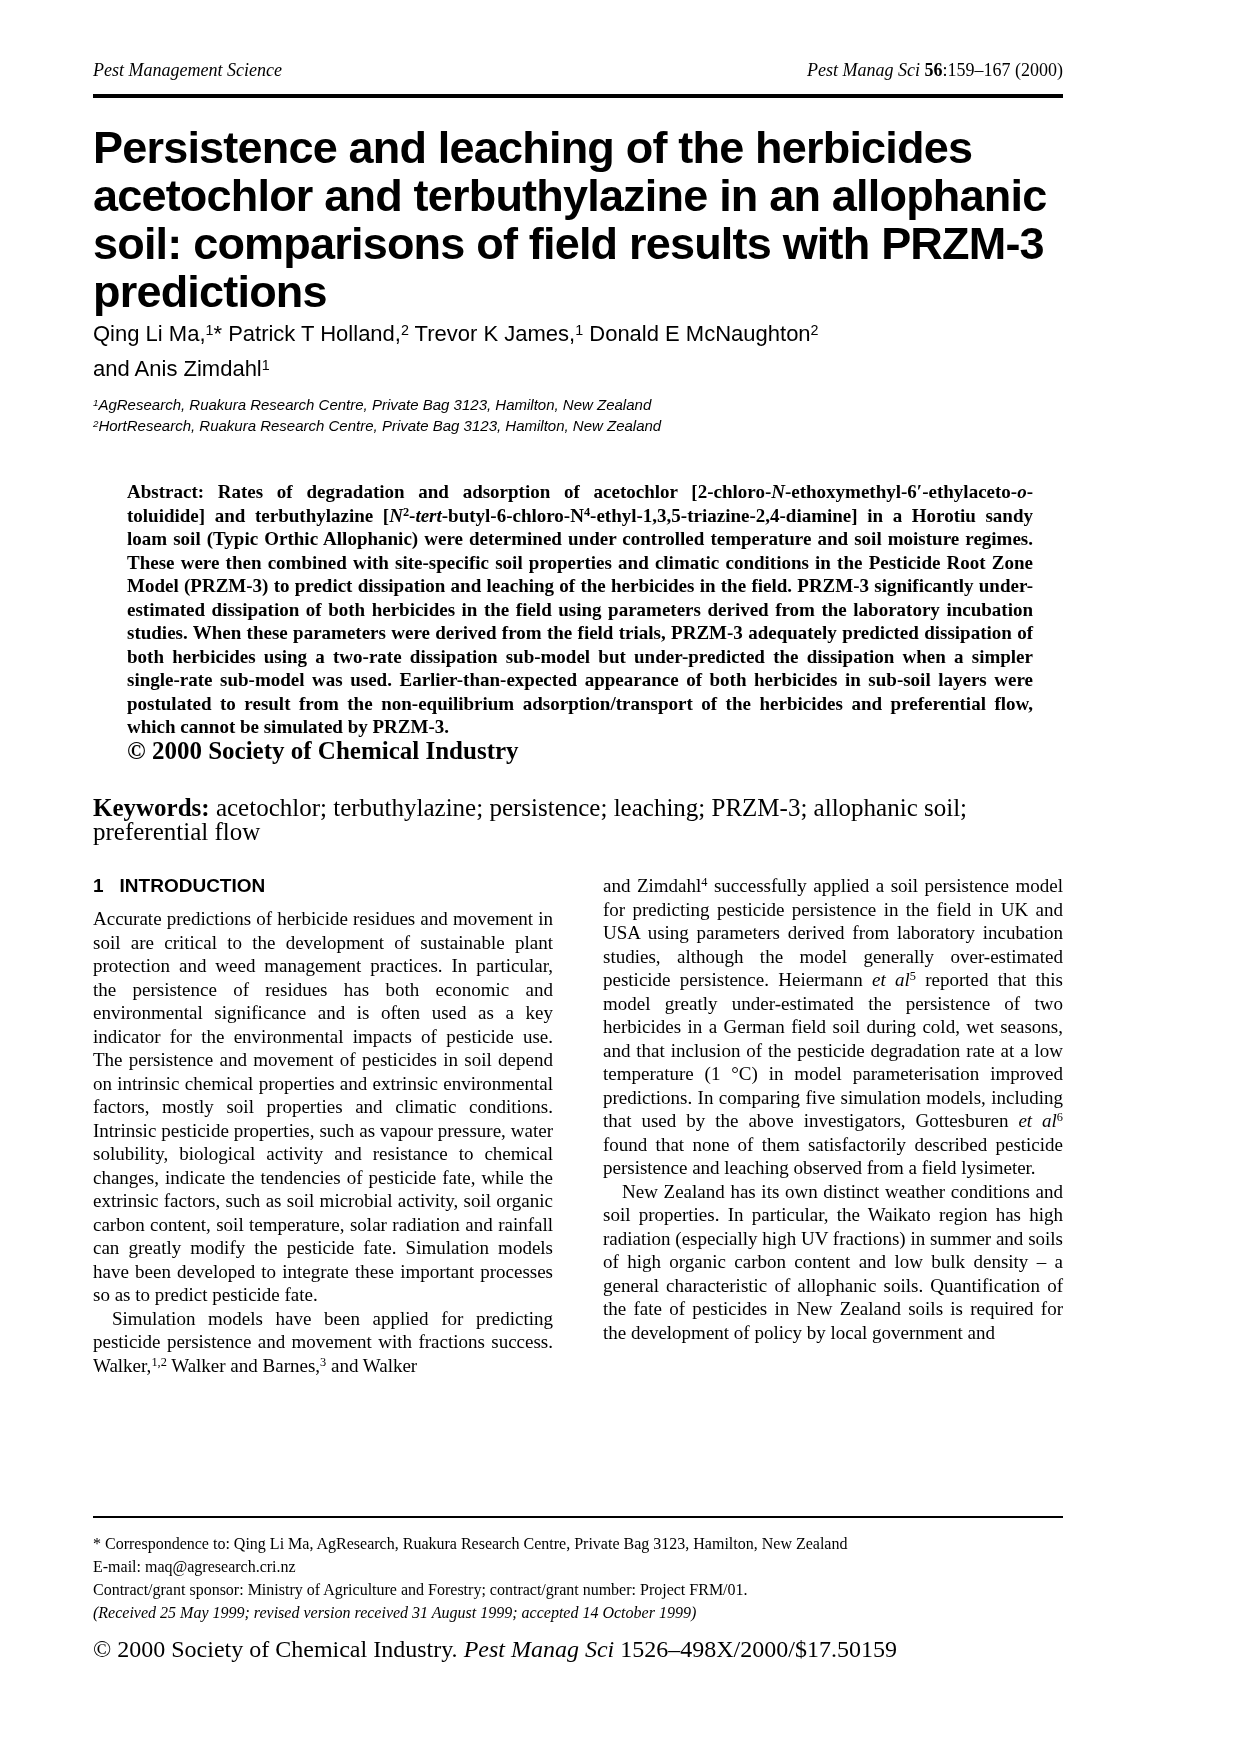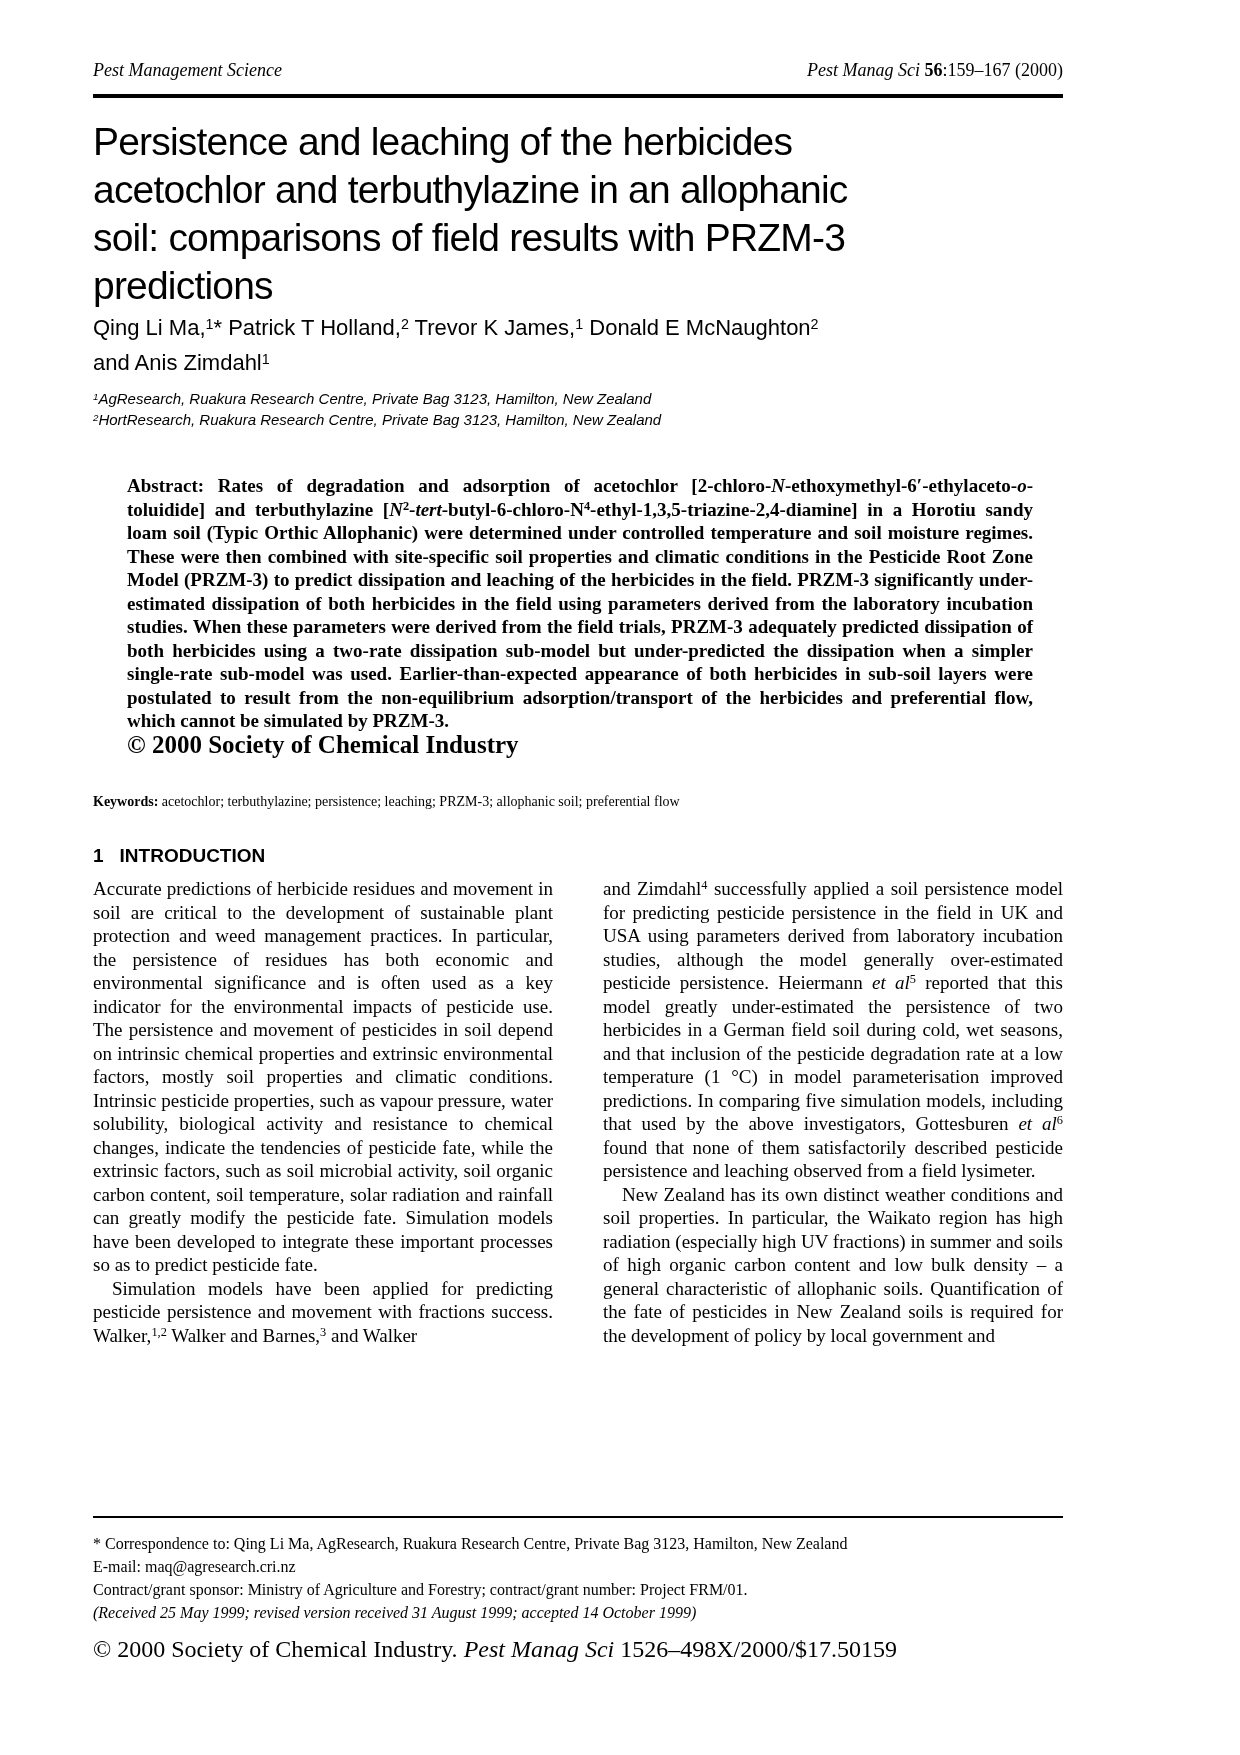--- a/index.html
+++ b/index.html
@@ -6,32 +6,32 @@
   html, body { background:#ffffff; }
   .page {
     position:relative; width:1188px; height:1755px; background:#ffffff; color:#000;
     font-family:"Liberation Serif", serif; overflow:hidden;
   }
   .content { padding:60px 125px 0 93px; }
   .header { display:flex; justify-content:space-between; align-items:baseline;
             font-size:18px; line-height:20px; }
   .journal-name { font-style:italic; }
   .rule-thick { margin-top:14px; height:4px; background:#000; }
-  .title { margin-top:20px; font-family:"Liberation Sans", sans-serif; font-weight:normal;
-           font-size:39px; line-height:48px; letter-spacing:-0.8px; }
+  .title { margin-top:26px; font-family:"Liberation Sans", sans-serif; font-weight:bold;
+           font-size:45px; line-height:48px; letter-spacing:-0.8px; }
   .authors { font-family:"Liberation Sans", sans-serif;
              font-size:22px; line-height:35px; font-weight:400; }
   .affiliations { margin-top:8px; font-family:"Liberation Sans", sans-serif;
                   font-style:italic; font-size:15px; line-height:21px; }
   .abstract { margin:44px 30px 0 34px; font-weight:bold; font-size:19px;
               line-height:23.5px; text-align:justify; }
   .abstract-copyright { margin:0 30px 0 34px; font-weight:bold; font-size:25px; line-height:23.5px; }
-  .keywords { margin-top:34px; font-size:14px; line-height:24px; }
+  .keywords { margin-top:34px; font-size:25px; line-height:24px; }
   .kw-label { font-weight:bold; }
-  .columns { margin-top:30px; display:flex; gap:50px;align-items:flex-end; }
+  .columns { margin-top:30px; display:flex; gap:50px; }
   .col { flex:1; font-size:19px; line-height:23.5px; text-align:justify; }
   .sec-heading { font-family:"Liberation Sans", sans-serif; font-weight:bold;
                  font-size:19px; line-height:24px; margin-bottom:9px; text-align:left; }
   .sec-num { margin-right:16px; }
   .body-p { margin:0; }
   .indent { text-indent:19px; }
   .sup { position:relative; top:-0.45em; font-size:65%; line-height:0; }
   .i { font-style:italic; }
   .b { font-weight:bold; }
   .fn-rule { position:absolute; left:93px; right:125px; top:1516px; height:2px; background:#000; }

